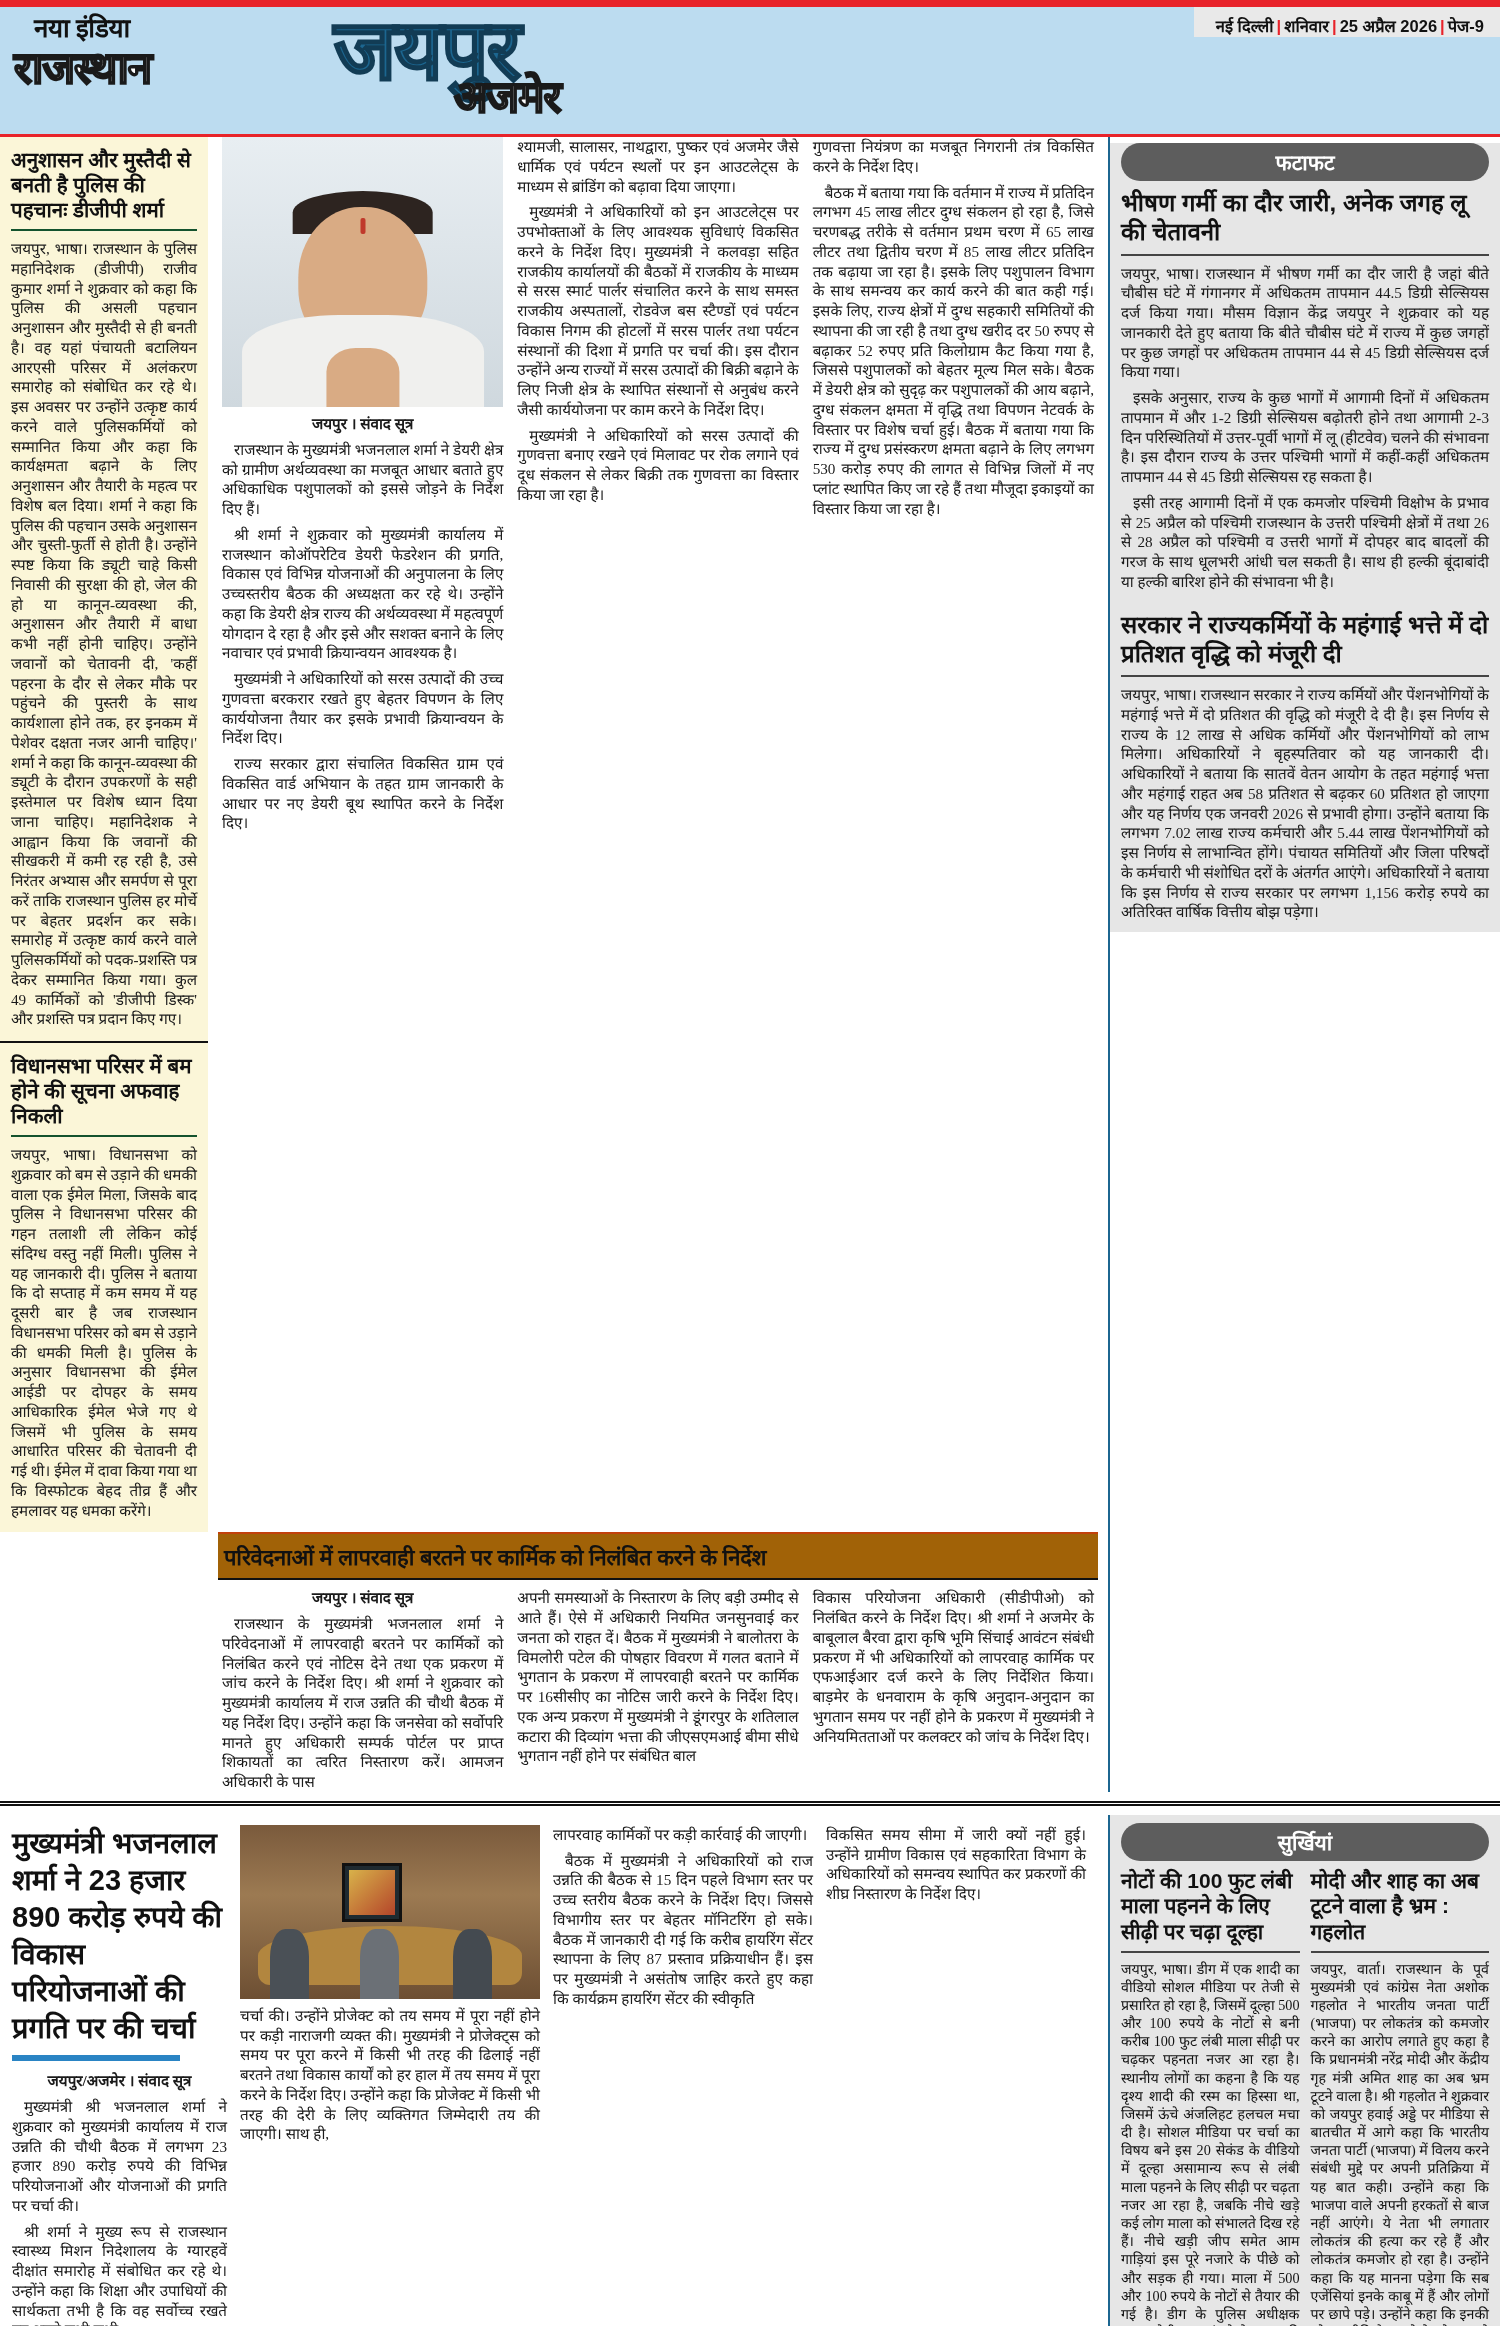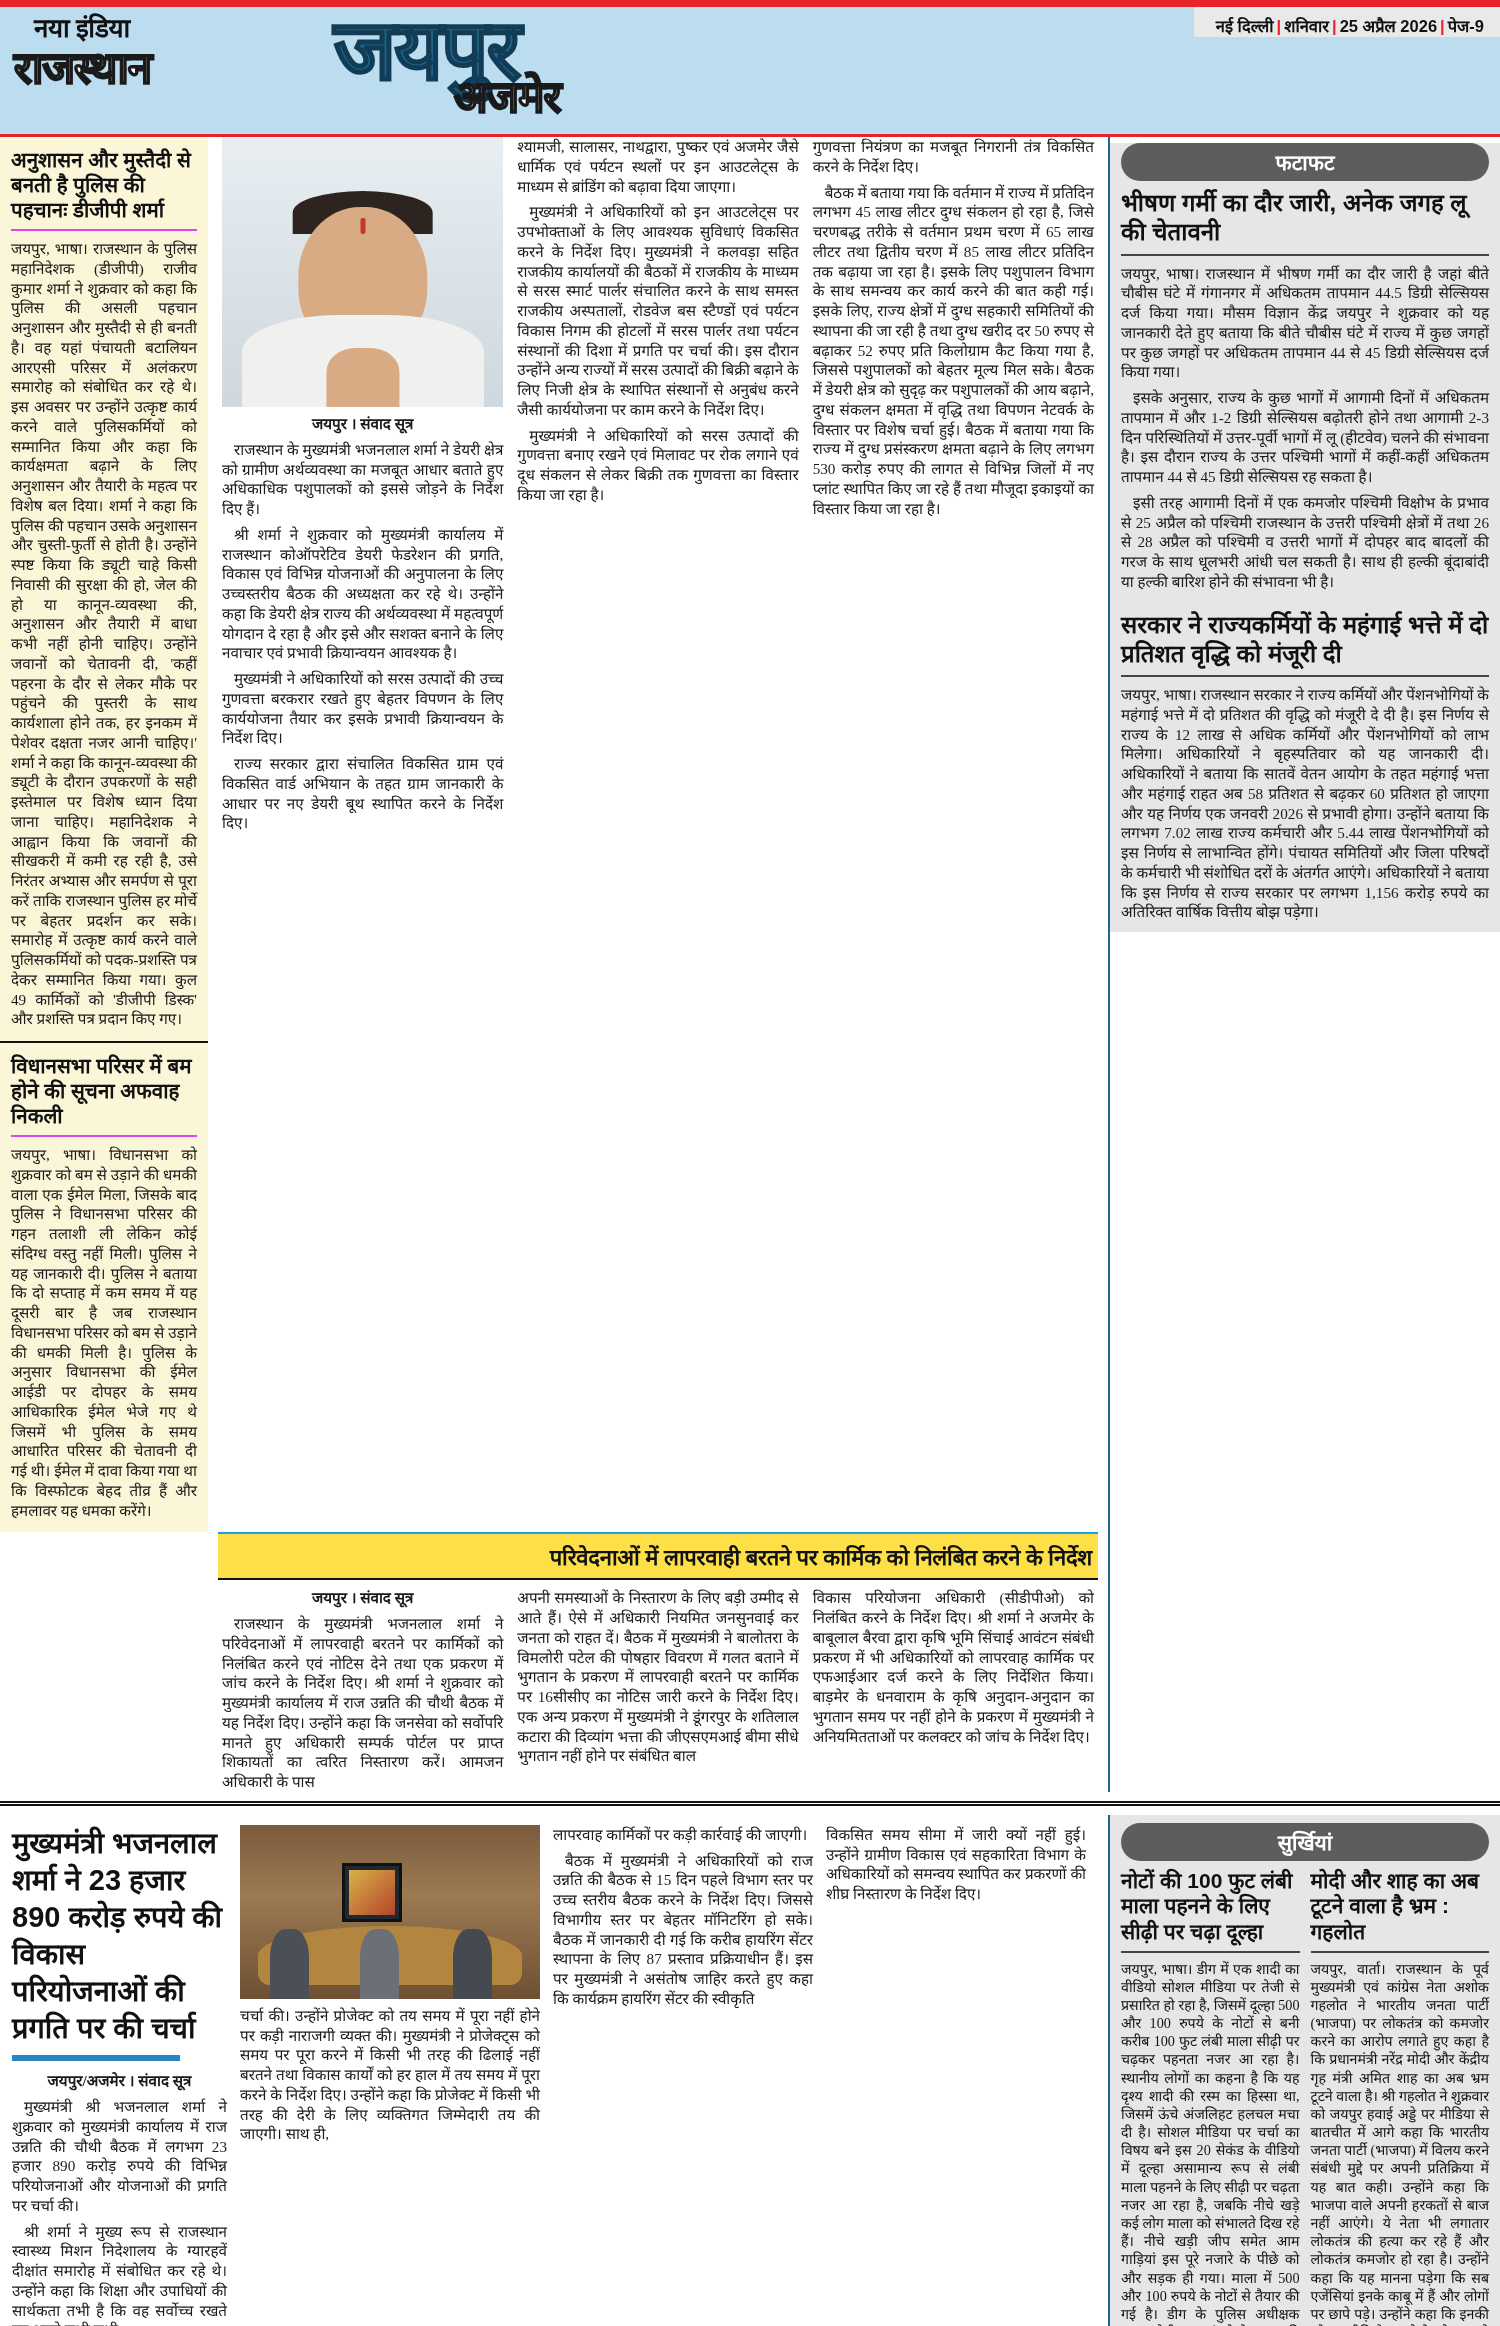--- a/index.html
+++ b/index.html
@@ -69,21 +69,21 @@
   .colR { width:392px; flex:0 0 392px; border-left:2px solid #1c6690; }
 
   
   .yellowBox {
     background:#fbf6d8; padding:10px 11px 12px 11px;
     border-bottom:2px solid #111; margin-bottom:0;
   }
   .hl-yellow {
     font-family:"Liberation Sans", sans-serif;
     font-weight:bold; font-size:20.5px; line-height:1.22; color:#111;
-    padding-bottom:7px; border-bottom:2px solid #d946ef; margin-bottom:8px;
+    padding-bottom:7px; border-bottom:2px solid #14532d; margin-bottom:8px;
   }
   .ptxt {
     font-size:15.2px; line-height:1.30; text-align:justify;
     color:#1a1a1a; text-justify:inter-word; hyphens:auto;
   }
   .ptxt + .ptxt { margin-top:6px; text-indent:12px; }
 
   
   .mainHead {
     font-family:"Liberation Sans", sans-serif;
@@ -123,22 +123,22 @@
   .meetPhoto .screen::after{content:"";position:absolute;inset:4px;
      background:linear-gradient(135deg,#d8b24a,#b4452a);}
   .meetPhoto .p1,.meetPhoto .p2,.meetPhoto .p3{position:absolute;bottom:0;
      width:13%;height:40%;background:#3c4248;border-radius:40% 40% 0 0;}
   .meetPhoto .p1{left:10%;background:#4a5056;}
   .meetPhoto .p2{left:40%;background:#6b7076;}
   .meetPhoto .p3{right:16%;background:#444a50;}
 
   
   .banner {
-    background:#fde047; border-top:2px solid #0ea5e9; border-bottom:2px solid #111;
-    text-align:right; padding:9px 8px;
+    background:#a16207; border-top:2px solid #c2410c; border-bottom:2px solid #111;
+    text-align:left; padding:9px 8px;
     font-family:"Liberation Sans", sans-serif;
     font-weight:bold; font-size:27px; color:#111; letter-spacing:-0.3px;
   }
   .banner.sm { font-size:22px; padding:7px 6px; }
 
   .pillHead {
     background:#5d5d5d; color:#fff; border-radius:22px;
     font-family:"Liberation Sans", sans-serif;
     font-weight:bold; font-size:21px; text-align:center;
     padding:5px 10px; margin:6px 0 7px 0;

